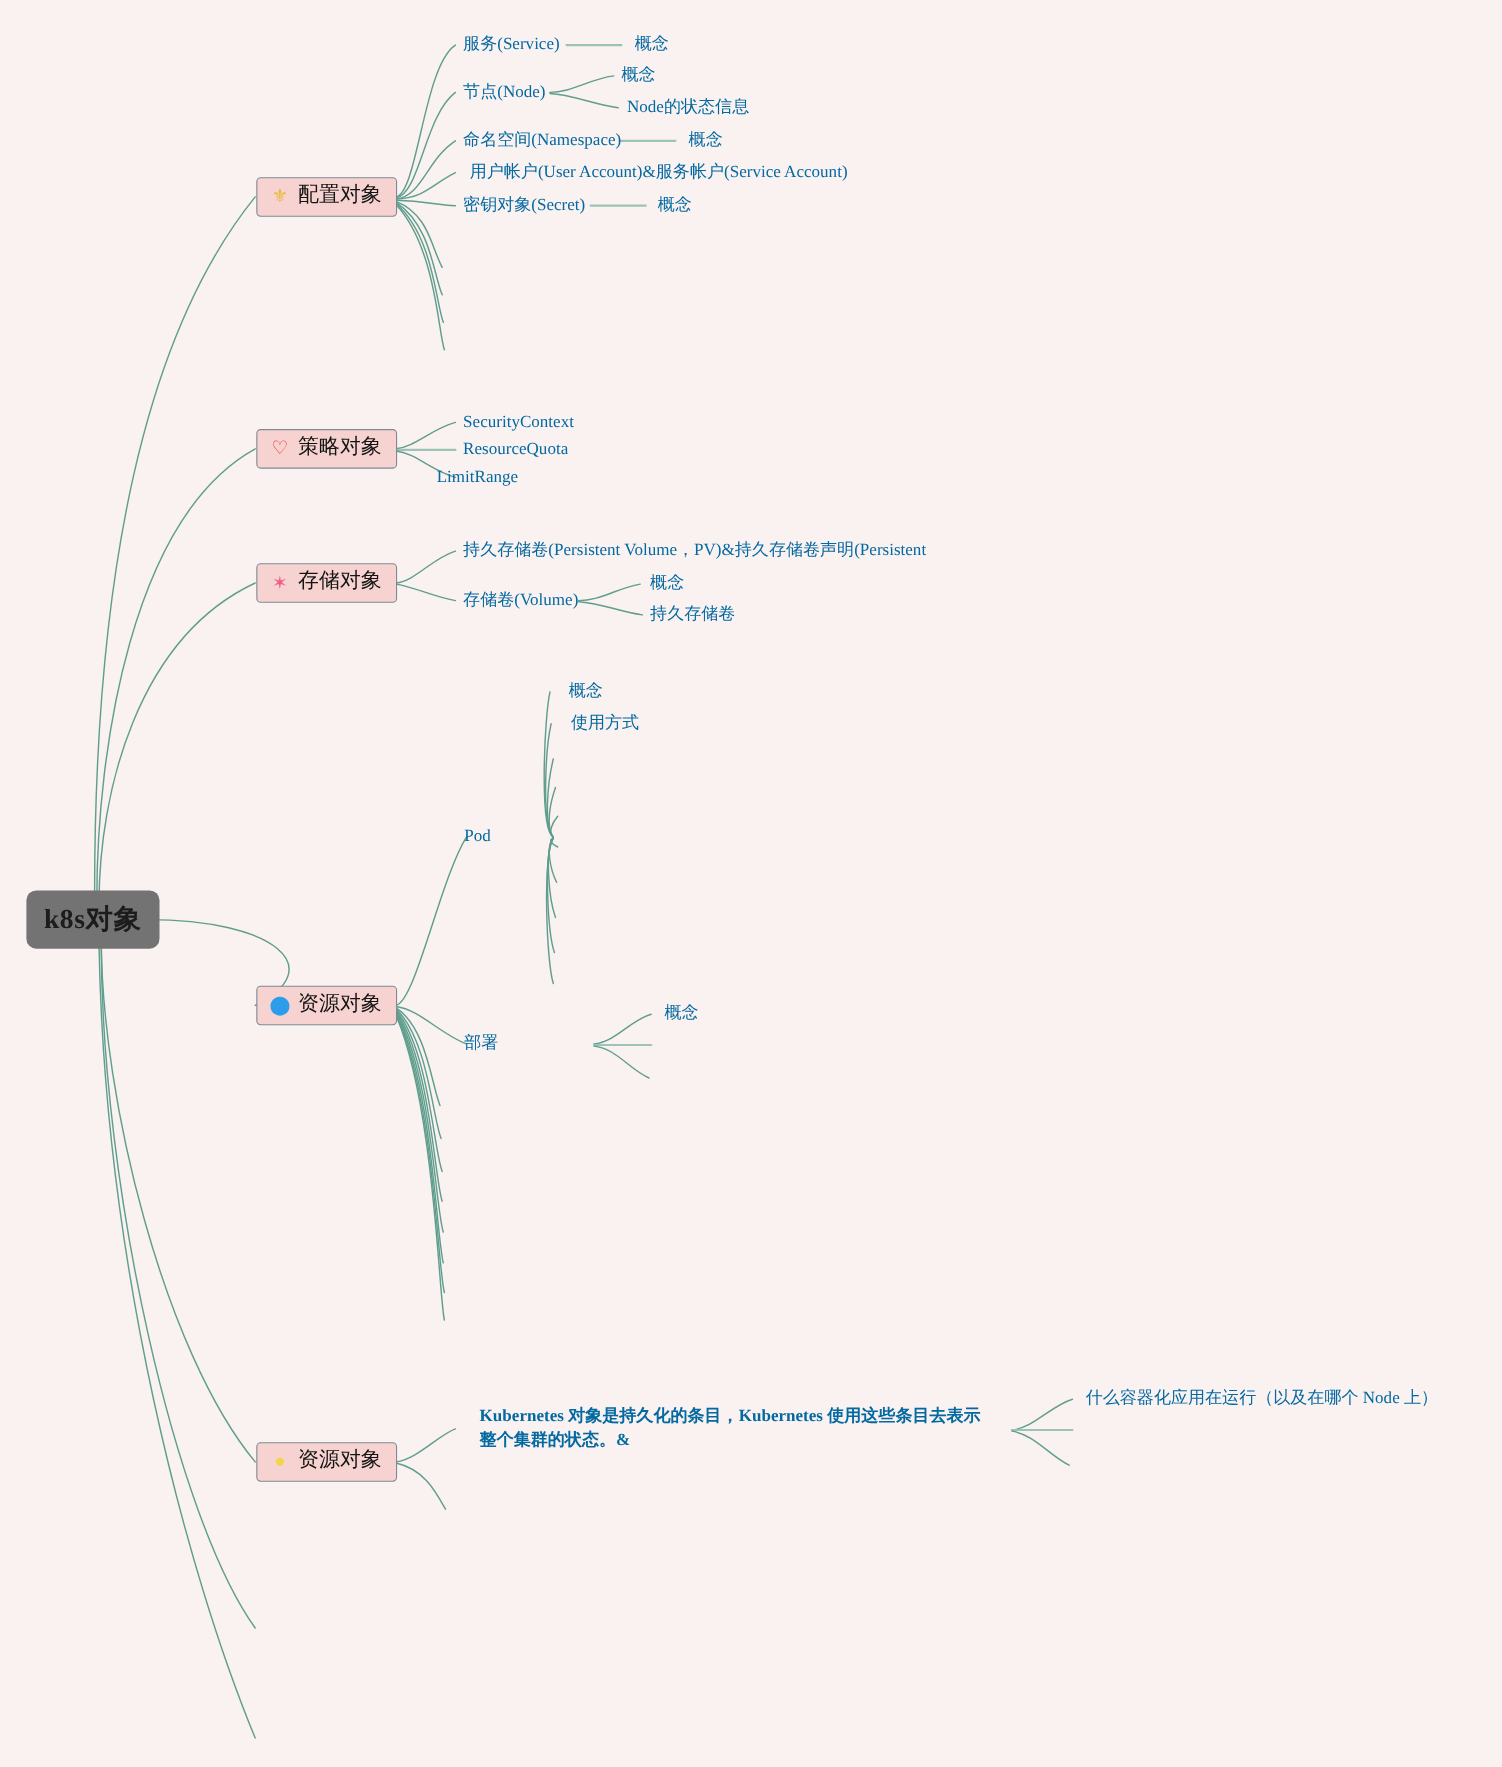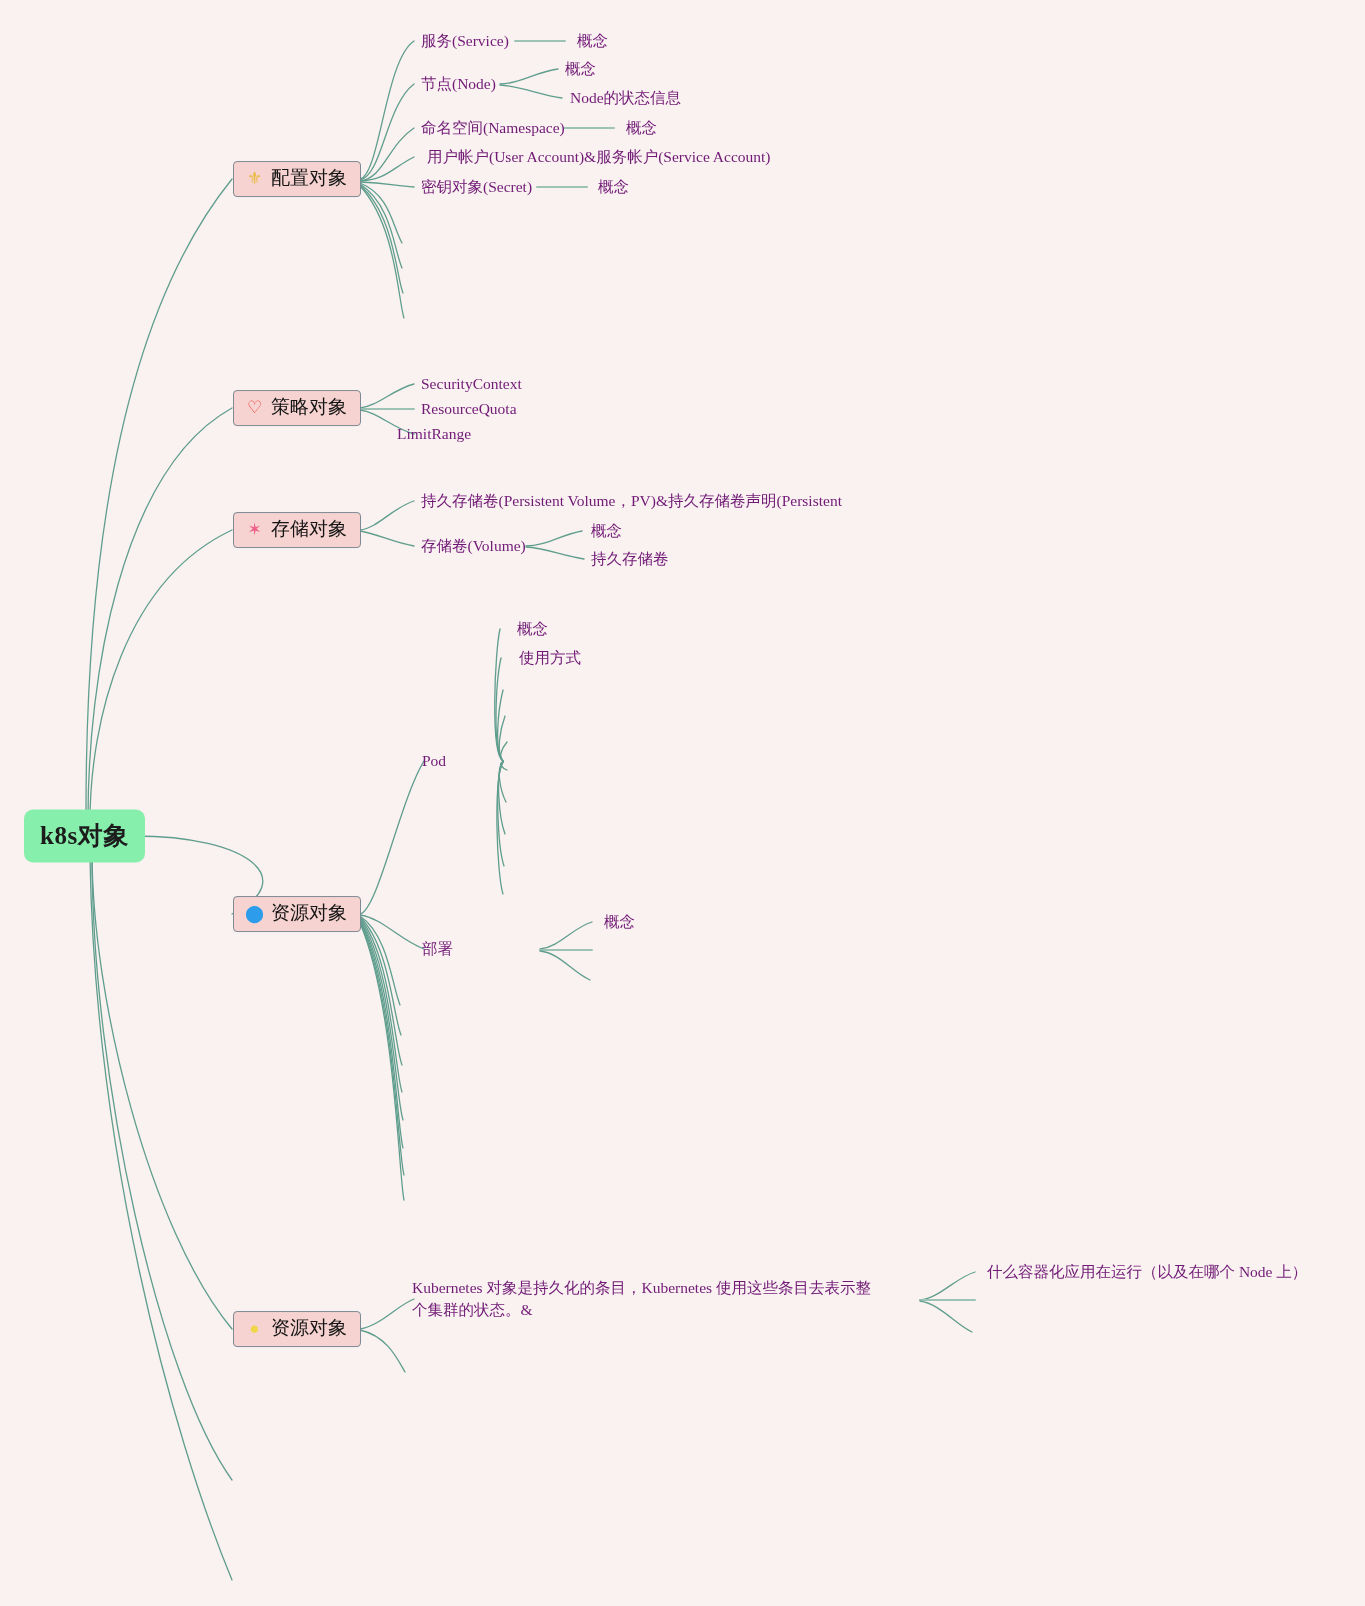--- a/index.html
+++ b/index.html
@@ -22,21 +22,21 @@
     height: 1606px;
     pointer-events: none;
   }
   .node {
     position: absolute;
     white-space: nowrap;
     transform: translateY(-50%);
   }
   
   .root-node {
-    background: #86efac;
+    background: #737373;
     border-radius: 9px;
     padding: 9px 16px 11px 16px;
     font-family: "Liberation Serif", "DejaVu Serif", serif;
     font-weight: bold;
     font-size: 25px;
     color: #1c1c1c;
     letter-spacing: 0.5px;
     box-shadow: 0 0 0 0 rgba(0,0,0,0);
   }
   
@@ -60,21 +60,21 @@
     text-align: center;
   }
   .icon-medal   { color: #e8b93b; }
   .icon-heart   { color: #e8403a; }
   .icon-spark   { color: #ef5f8a; }
   .icon-flame   { color: #2d9cea; }
   .icon-bulb    { color: #f2d649; }
   
   .leaf {
     font-size: 15.5px;
-    color: #701a75;
+    color: #0369a1;
     line-height: 1.45;
   }
   .leaf.wide {
     white-space: normal;
     width: 470px;
   }
 </style>
 </head>
 <body>
 
@@ -209,16 +209,16 @@
   <div class="node leaf" style="left:591px; top:531px;">概念</div>
   <div class="node leaf" style="left:591px; top:559px;">持久存储卷</div>
 
   <div class="node leaf" style="left:422px; top:761px;">Pod</div>
   <div class="node leaf" style="left:517px; top:629px;">概念</div>
   <div class="node leaf" style="left:519px; top:658px;">使用方式</div>
 
   <div class="node leaf" style="left:422px; top:949px;">部署</div>
   <div class="node leaf" style="left:604px; top:922px;">概念</div>
 
-  <div class="node leaf wide" style="left:412px; top:1299px;">Kubernetes 对象是持久化的条目，Kubernetes 使用这些条目去表示整个集群的状态。&amp;</div>
+  <div class="node leaf wide" style="left:436px; top:1299px;font-weight:bold;">Kubernetes 对象是持久化的条目，Kubernetes 使用这些条目去表示整个集群的状态。&amp;</div>
   <div class="node leaf" style="left:987px; top:1272px;">什么容器化应用在运行（以及在哪个 Node 上）</div>
 
 </div>
 
 </body></html>

